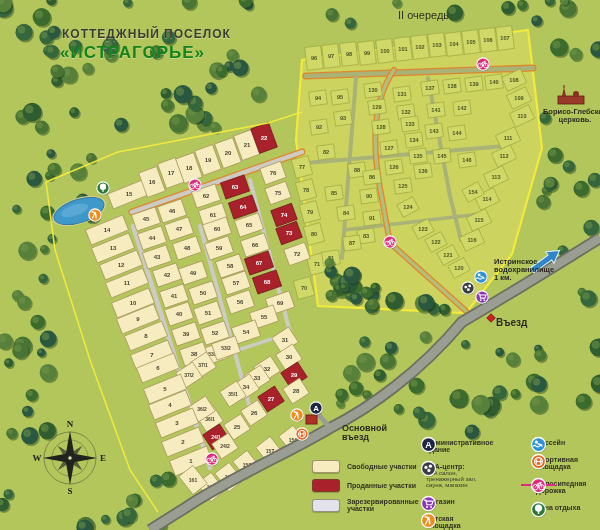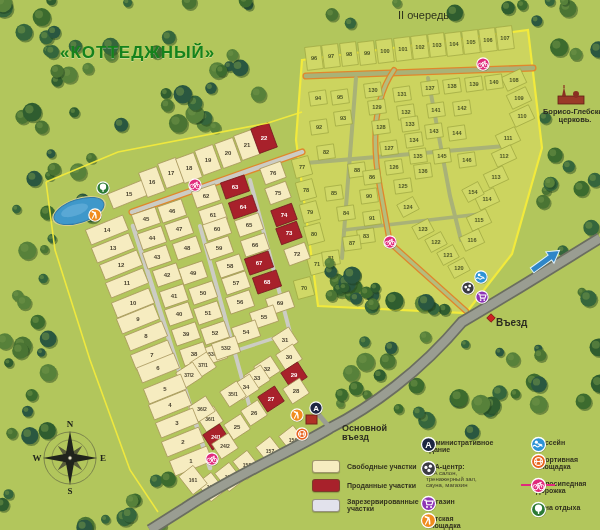--- a/index.html
+++ b/index.html
@@ -1276,23 +1276,25 @@
         <use x="204.5" y="451.5" width="15" height="15" href="#sym-bike"></use>
         <use x="308.5" y="400.5" width="15" height="15" href="#sym-admin"></use>
         <use x="289.5" y="407.5" width="15" height="15" href="#sym-playground"></use>
         <use x="294.5" y="426.5" width="15" height="15" href="#sym-sport"></use>
         <use x="473.5" y="269.5" width="15" height="15" href="#sym-pool"></use>
         <use x="460.5" y="280.5" width="15" height="15" href="#sym-spa"></use>
         <use x="474.5" y="289.5" width="15" height="15" href="#sym-shop"></use>
       </g>
     </svg>
 
-  <div id="title2" class="ovl">«КОТТЕДЖНЫЙ»</div>
+  <div id="title1" class="ovl">КОТТЕДЖНЫЙ ПОСЕЛОК</div>
+  <div id="title2" class="ovl">«ИСТРАГОРЬЕ»</div>
   <div id="phase2-label" class="ovl">II очередь</div>
   <div id="church-label" class="ovl">Борисо-Глебская церковь.</div>
+  <div id="reservoir-label" class="ovl">Истринское водохранилище 1 км.</div>
   <div id="entrance-label" class="ovl">Въезд</div>
   <div id="main-entrance-label" class="ovl">Основной въезд</div>
 
   <div class="legend-areas" id="legend-areas">
       <div class="la-row">
         <div class="la-swatch" style="background: rgb(246, 236, 192);"></div>
         <div class="la-label">Свободные участки</div>
       </div>
       <div class="la-row">
         <div class="la-swatch" style="background: rgb(168, 33, 43);"></div>

